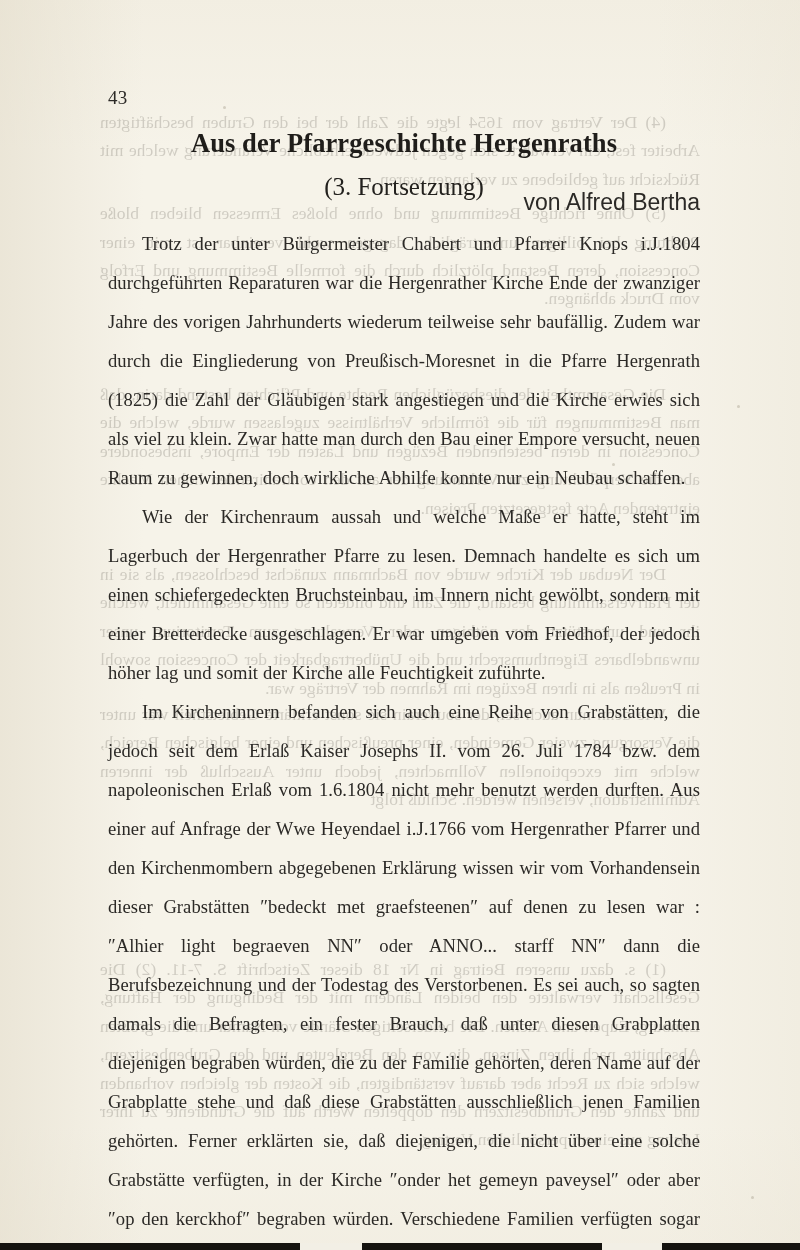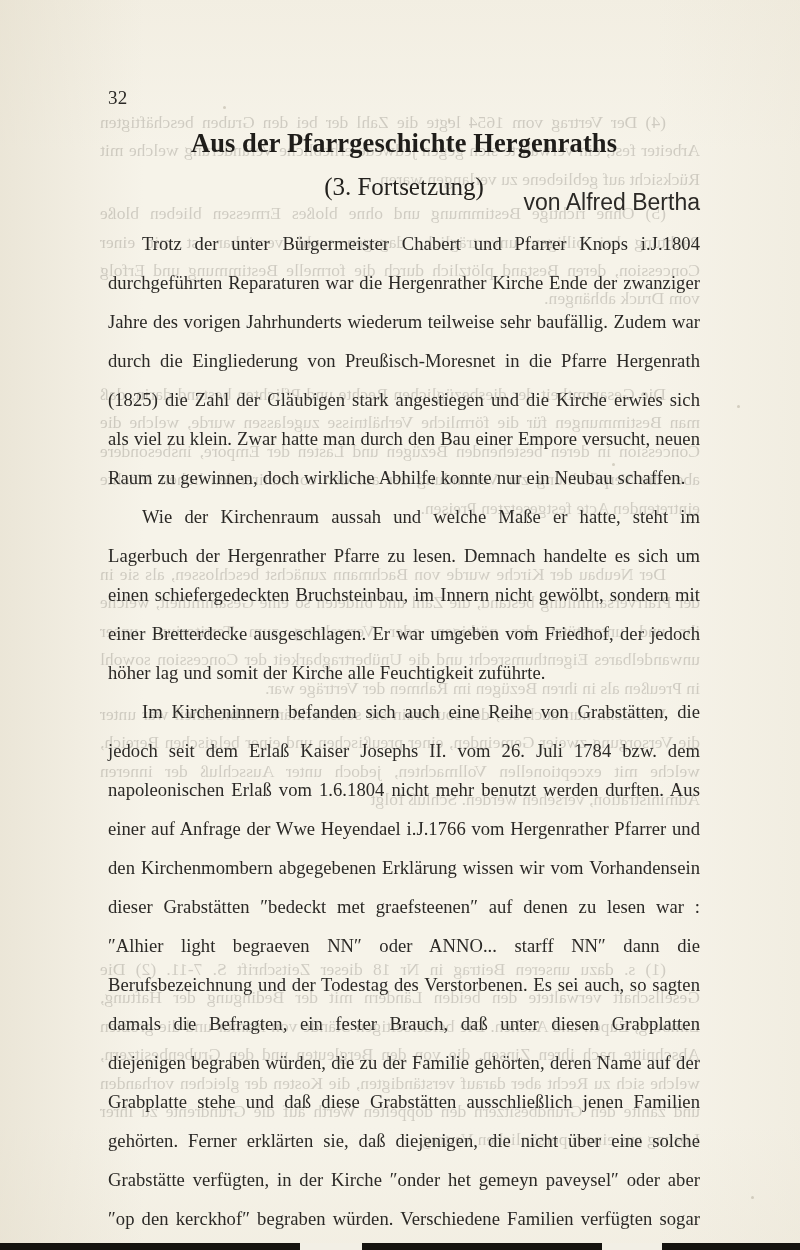--- a/index.html
+++ b/index.html
@@ -180,21 +180,21 @@
     <div class="st-col st-block-4">
       <p class="st-indent">Wie denn nun auch sei, der souverain sie sonst erklärte Gebietstheil war unter die Versorgung zweier Gemeinden, einer preußischen und einer belgischen Bereich, welche mit exceptionellen Vollmachten, jedoch unter Ausschluß der inneren Administration, versehen werden. Schluß folgt</p>
     </div>
     <div class="st-col st-block-6">
       <p class="st-indent">(1) s. dazu unseren Beitrag in Nr 18 dieser Zeitschrift S. 7-11.  (2) Die Gesellschaft verwaltete den beiden Ländern mit der Bedingung der Haftung, Limburg, Eupen und Aachen. Die beiderseitigen Stände von Namür und die größten Abschnitte nach ihren Zinsen, die von den Bergleuten und den Grubenbesitzern, welche sich zu Recht aber darauf verständigten, die Kosten der gleichen vorhanden und zahlte den Grundbesitzern den doppelten Werth auf die Grundrente zu ihrer Lösung aus einem persönlichen Vertrag.</p>
     </div>
   </div>
 
   <div class="content">
 
-    <div class="folio">32</div>
+    <div class="folio">43</div>
 
     <h1 class="title">Aus der Pfarrgeschichte Hergenraths</h1>
 
     <h2 class="subtitle">(3. Fortsetzung)</h2>
 
     <div class="byline">von Alfred Bertha</div>
 
     <div class="body">
       <p>Trotz der unter Bürgermeister Chabert und Pfarrer Knops i.J.1804 durchgeführten Reparaturen war die Hergenrather Kirche Ende der zwanziger Jahre des vorigen Jahrhunderts wiederum teilweise sehr baufällig. Zudem war durch die Eingliederung von Preußisch-Moresnet in die Pfarre Hergenrath (1825) die Zahl der Gläubigen stark angestiegen und die Kirche erwies sich als viel zu klein. Zwar hatte man durch den Bau einer Empore versucht, neuen Raum zu gewinnen, doch wirkliche Abhilfe konnte nur ein Neubau schaffen.</p>
       <p>Wie der Kirchenraum aussah und welche Maße  er hatte, steht im Lagerbuch der Hergenrather Pfarre zu lesen. Demnach handelte es sich um einen schiefergedeckten Bruchsteinbau, im Innern nicht gewölbt, sondern mit einer Bretterdecke ausgeschlagen. Er war umgeben vom Friedhof, der jedoch höher lag und somit der Kirche alle Feuchtigkeit zuführte.</p>

